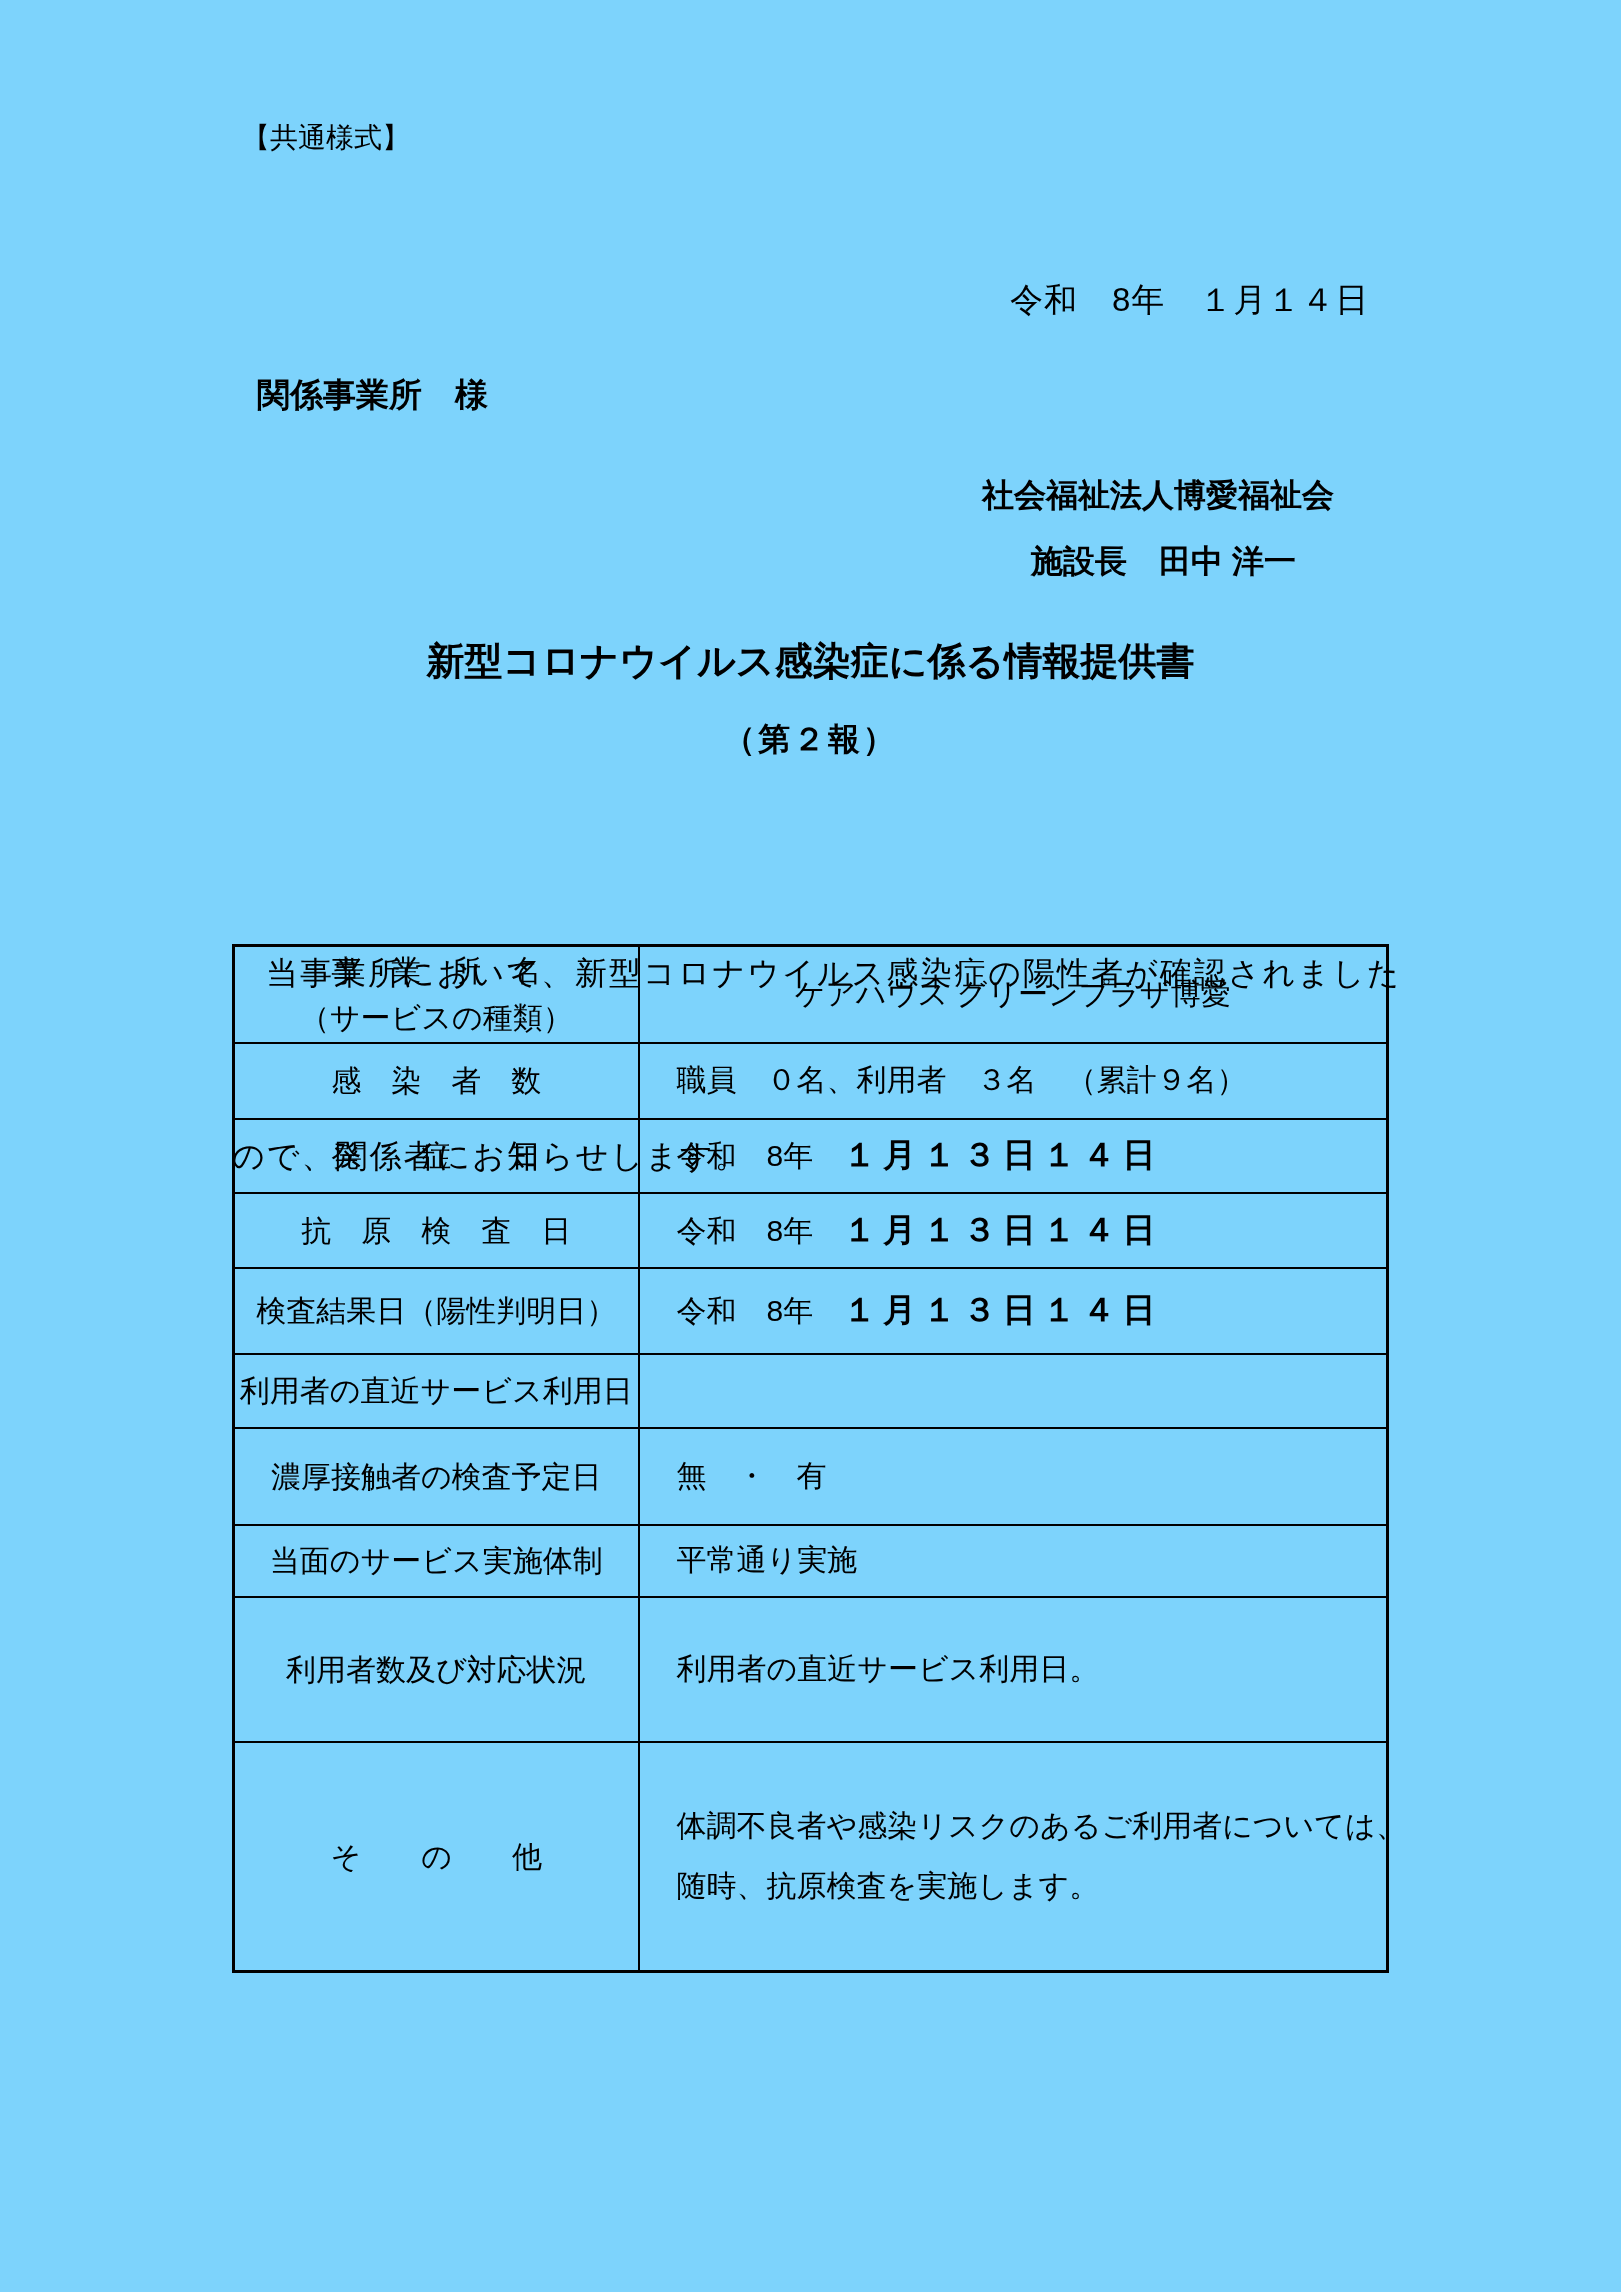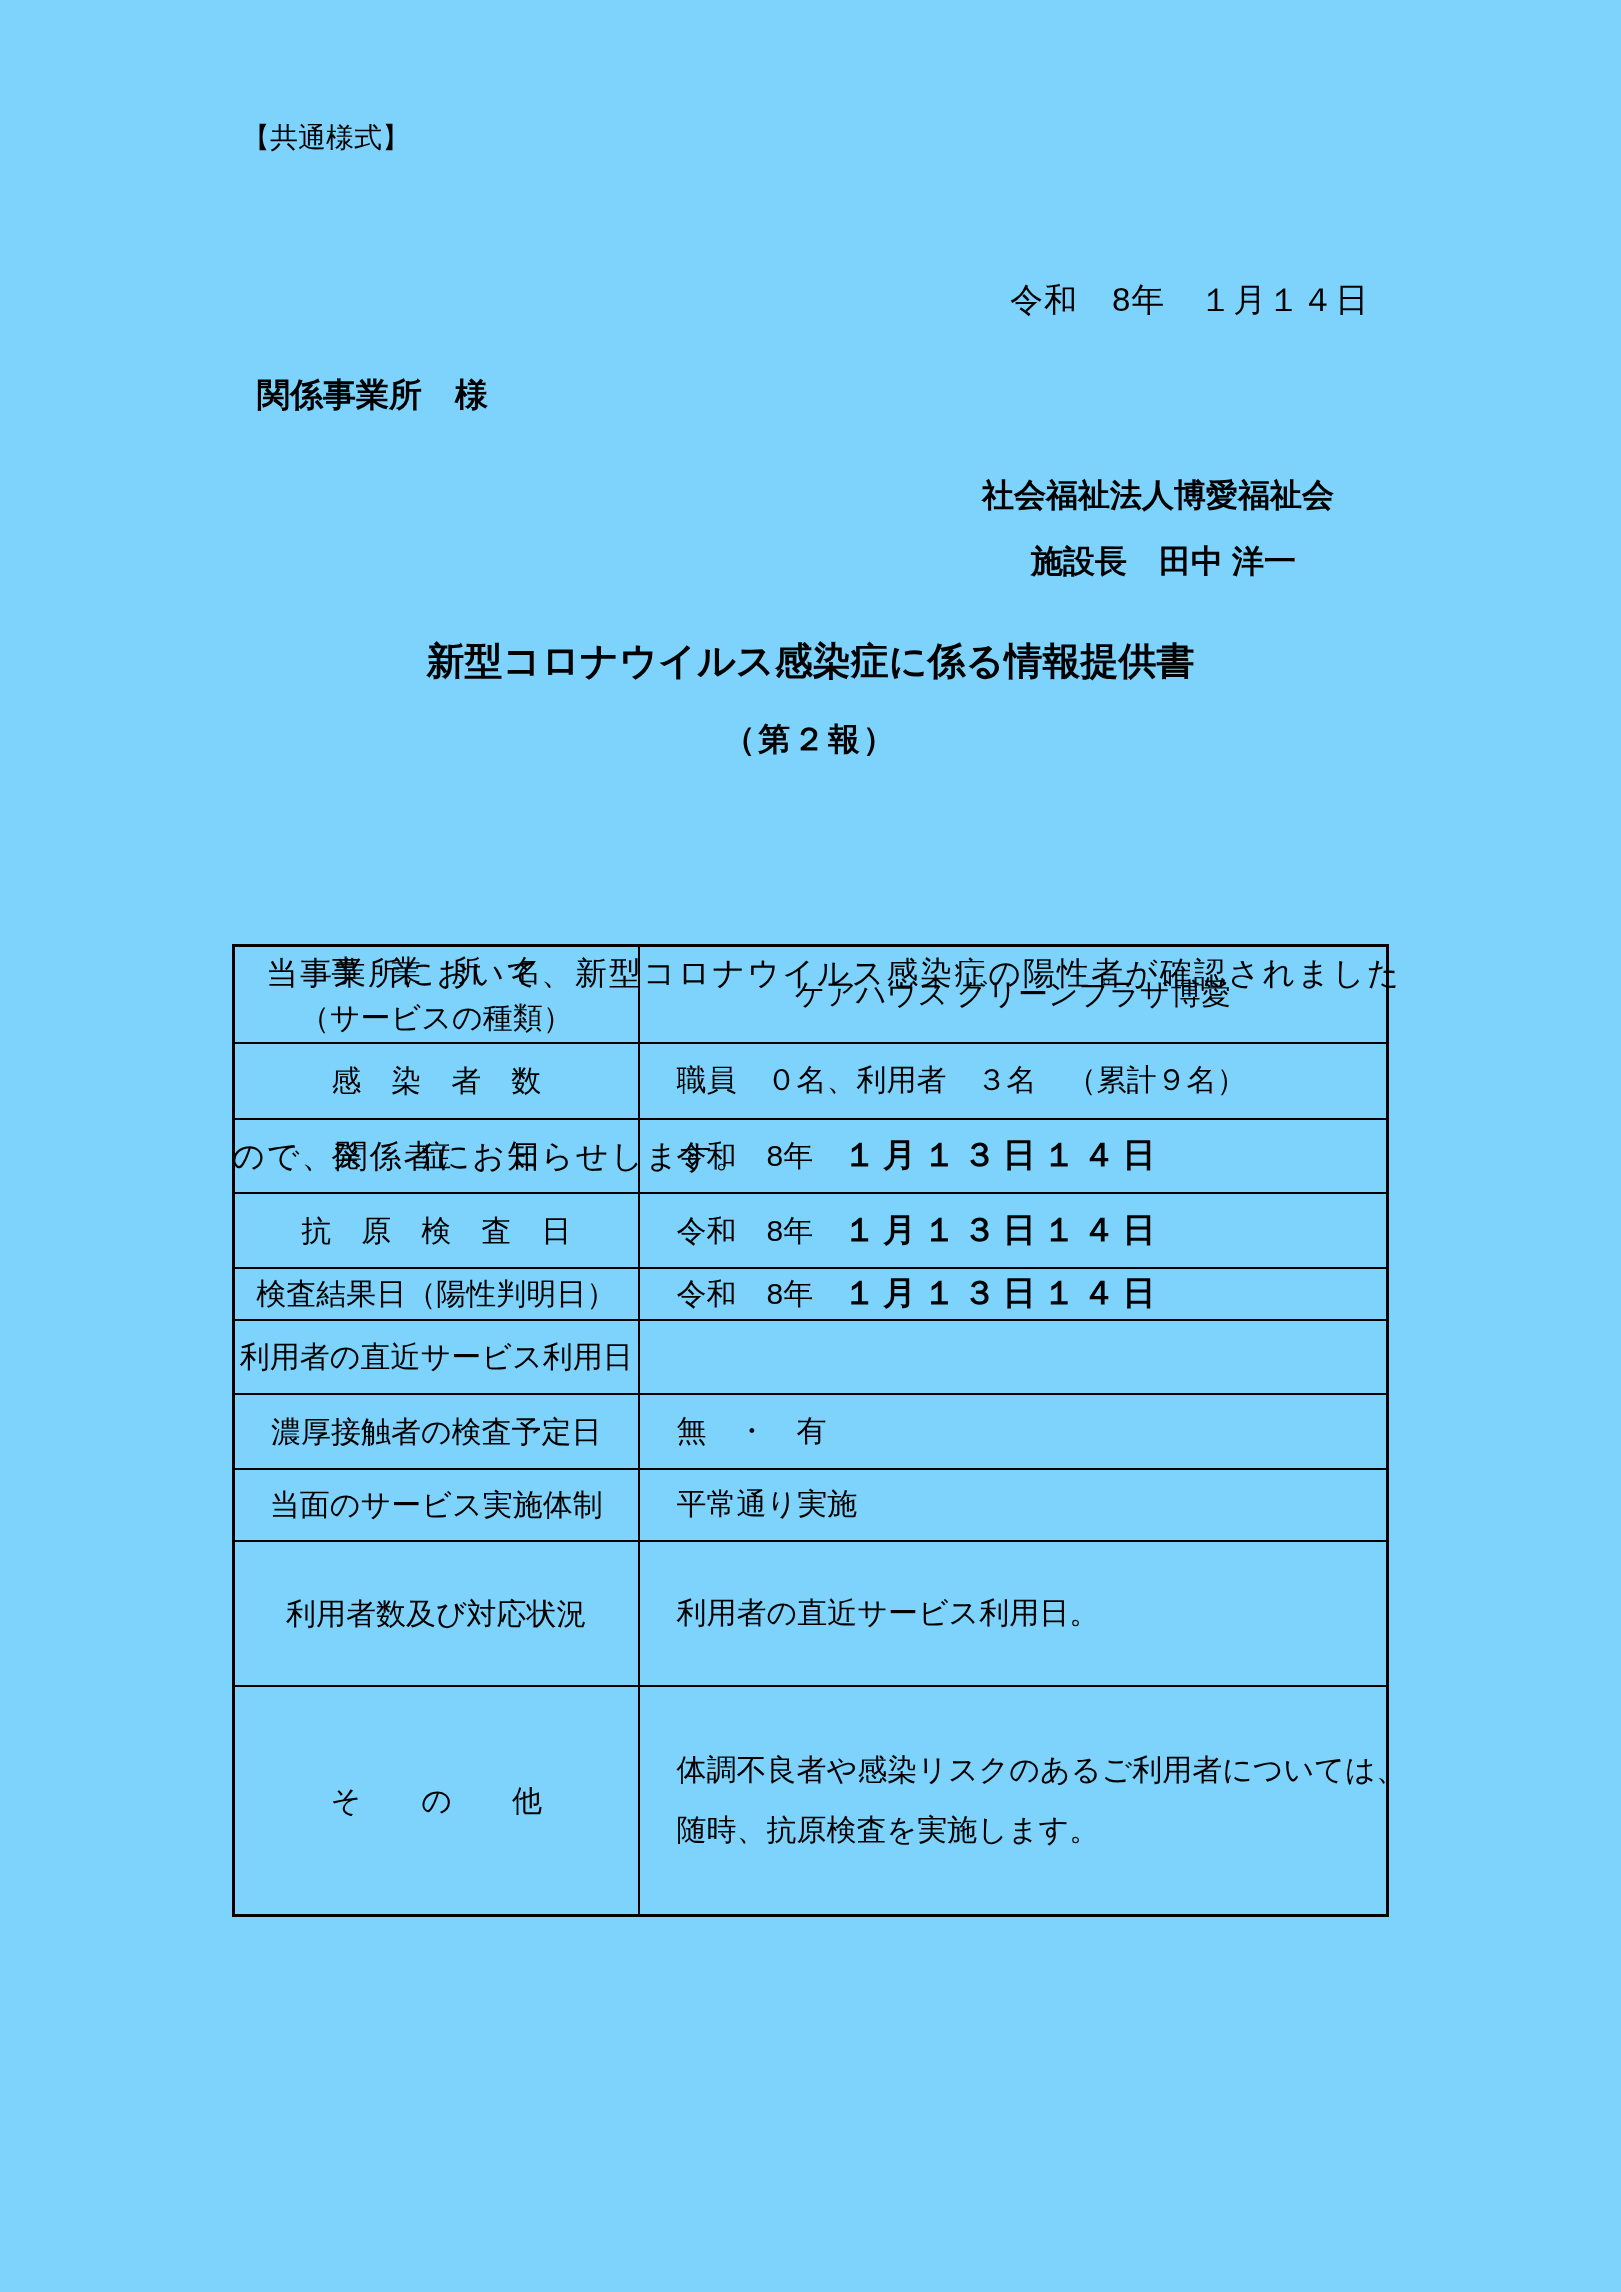--- a/index.html
+++ b/index.html
@@ -151,33 +151,33 @@
             <div class="label-line">発　　症　　日</div>
           </th>
           <td class="value"><span class="date-prefix">令和　8年　</span><span class="date-part">１月１３日１４日</span></td>
         </tr>
         <tr style="height: 75px;">
           <th>
             <div class="label-line">抗　原　検　査　日</div>
           </th>
           <td class="value"><span class="date-prefix">令和　8年　</span><span class="date-part">１月１３日１４日</span></td>
         </tr>
-        <tr style="height: 52px;">
+        <tr style="height: 86px;">
           <th>
             <div class="label-line">検査結果日（陽性判明日）</div>
           </th>
           <td class="value"><span class="date-prefix">令和　8年　</span><span class="date-part">１月１３日１４日</span></td>
         </tr>
         <tr style="height: 74px;">
           <th>
             <div class="label-line">利用者の直近サービス利用日</div>
           </th>
           <td class="value"></td>
         </tr>
-        <tr style="height: 75px; margin-top: 32px;">
+        <tr style="height: 97px; margin-top: 32px;">
           <th>
             <div class="label-line">濃厚接触者の検査予定日</div>
           </th>
           <td class="value">無　・　有</td>
         </tr>
         <tr style="height: 72px;">
           <th>
             <div class="label-line">当面のサービス実施体制</div>
           </th>
           <td class="value">平常通り実施</td>

